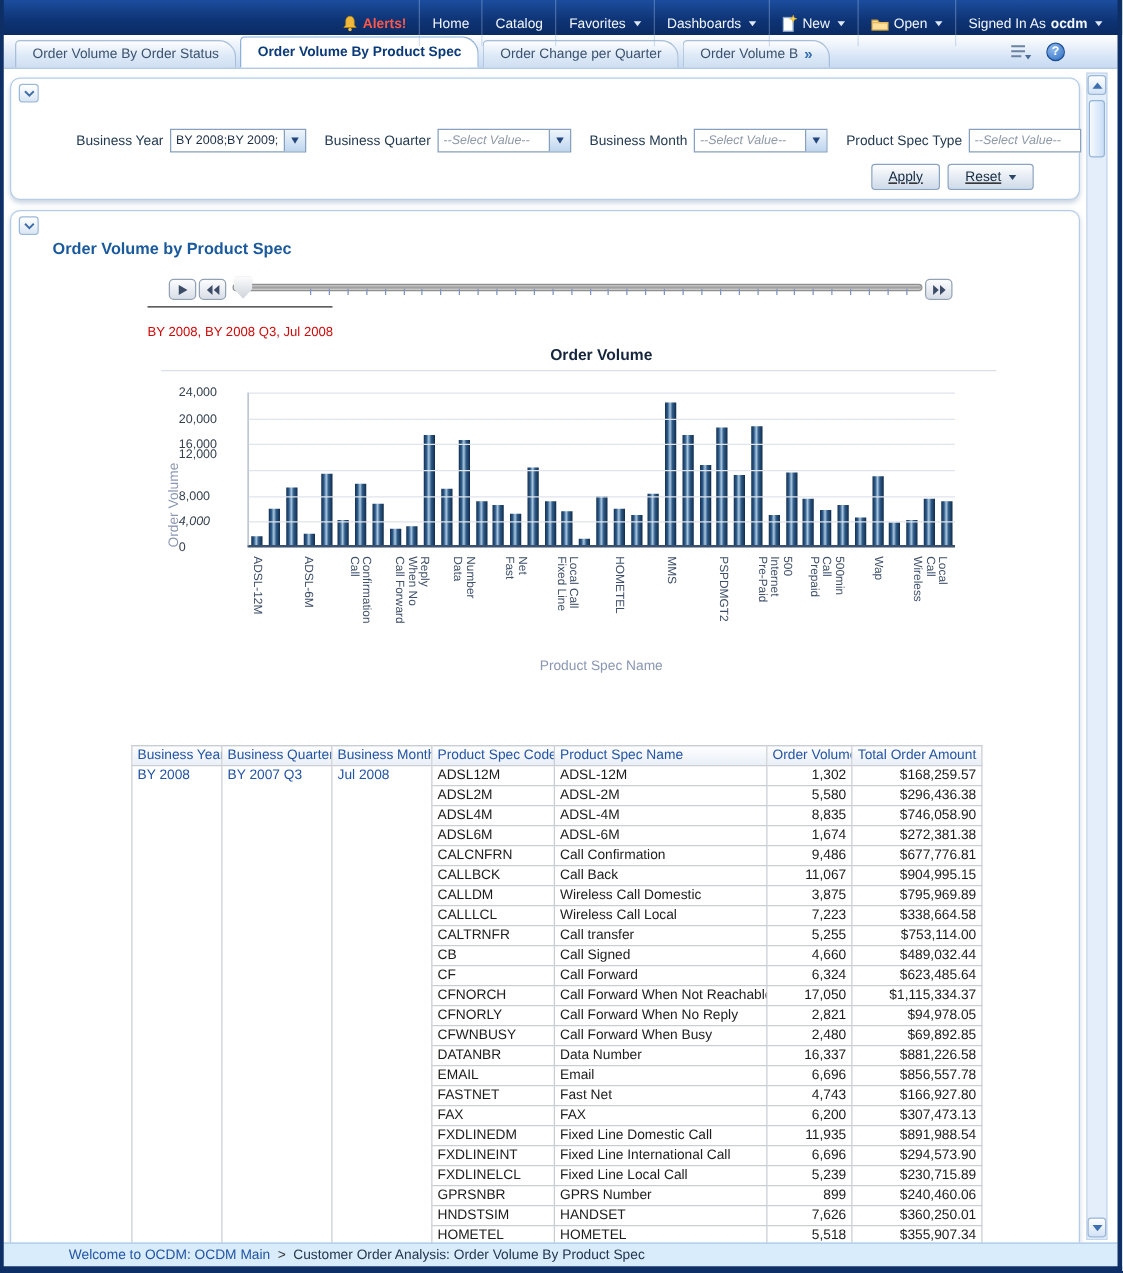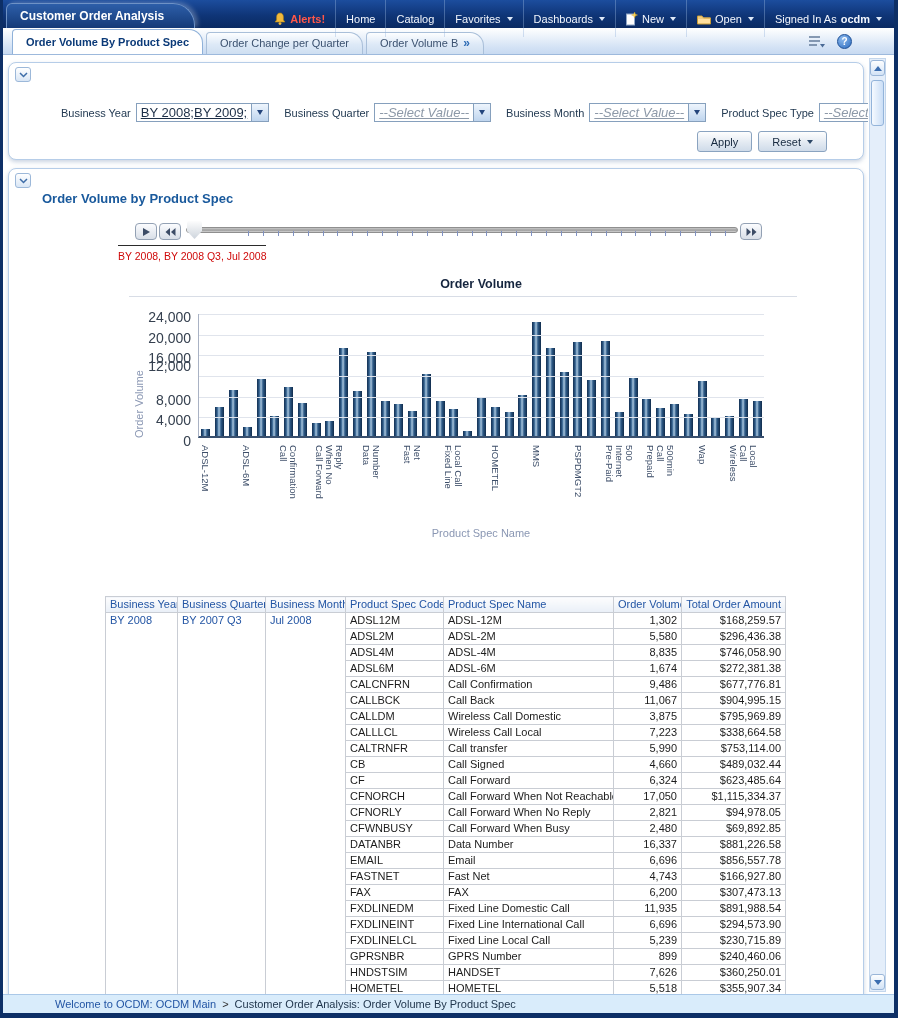--- a/index.html
+++ b/index.html
@@ -52,27 +52,27 @@
   .collapse-btn { position:absolute; left:6px; top:4px; width:16px; height:15px; border:1px solid #9cb8d9;
     border-radius:3px; background:linear-gradient(#ffffff,#d9e6f5); display:flex; align-items:center;
     justify-content:center; cursor:pointer; }
 
   
   .filter-row { position:absolute; left:52px; top:40px; display:flex; align-items:center; }
   .filter-group { display:flex; align-items:center; margin-right:15px; }
   .f-label { font-size:11px; color:#233a52; margin-right:5px; white-space:nowrap; }
   .selectbox { display:inline-flex; height:19px; border:1px solid #86a0bd; background:#fff;
     align-items:center; cursor:pointer; }
-  .sel-text { padding:0 4px; min-width:88px; font-size:13px; color:#1d2f47; white-space:nowrap;text-decoration:underline; }
+  .sel-text { padding:0 4px; min-width:88px; font-size:10px; color:#1d2f47; white-space:nowrap; }
   .selectbox.muted .sel-text { color:#8d99a8; font-style:italic; }
   .sel-btn { width:17px; align-self:stretch; background:linear-gradient(#eef5fd,#bfd5ee);
     border-left:1px solid #86a0bd; display:flex; align-items:center; justify-content:center; }
   .sel-arrow { width:0; height:0; border-left:3.5px solid transparent; border-right:3.5px solid transparent;
     border-top:5px solid #24457c; }
-  .filter-actions { position:absolute; right:36px; top:68px; display:flex; gap:6px; }
+  .filter-actions { position:absolute; right:36px; top:68px; display:flex; gap:6px;text-decoration:underline; }
   .btn { height:21px; padding:0 13px; border:1px solid #8aa3c0; border-radius:3px;
     background:linear-gradient(#fefefe,#e3eaf2 55%,#cfdbe9); font-size:11px; color:#16293f;
     display:inline-flex; align-items:center; gap:6px; cursor:pointer; }
   .btn .caret-dark { width:0; height:0; border-left:3.5px solid transparent; border-right:3.5px solid transparent;
     border-top:4px solid #2c4766; }
 
   
   .report-title { position:absolute; left:33px; top:22px; font-size:13px; font-weight:bold; color:#19599c; }
 
   
@@ -80,31 +80,31 @@
   .sl-btn { position:absolute; top:4px; width:22px; height:17px; border:1px solid #93a1b4; border-radius:4px;
     background:linear-gradient(#fbfcfe,#d9dfe8); display:flex; align-items:center; justify-content:center; cursor:pointer; }
   .sl-play { left:126px; } .sl-rew { left:150px; } .sl-ffwd { left:731px; }
   .sl-track { position:absolute; left:177px; top:8px; width:552px; height:6px; border:1px solid #8f8f8f;
     border-radius:3px; background:linear-gradient(#c9c9c9,#9d9d9d 55%,#d6d6d6); }
   .stick { position:absolute; top:12px; width:1px; height:5px; background:#8092c2; }
   .sl-thumb { position:absolute; left:178px; top:2px; width:15px; height:18px;
     background:linear-gradient(#fdfdfd,#cdd4dc); clip-path:polygon(8% 0,92% 0,100% 10%,100% 55%,50% 100%,0 55%,0 10%);
     filter:drop-shadow(0 0 1px #7a8694); cursor:pointer; }
   .slider-caption { position:absolute; left:109px; top:26px; font-size:10.5px; color:#cf0a0a;
-    border-top:1px solid #2b2b2b; padding-top:4px; white-space:nowrap; }
+    border-top:1px solid #2b2b2b; padding-top:14px; white-space:nowrap; }
 
   
   .chart { position:absolute; left:0; top:100px; width:100%; height:270px; }
   .chart-title { position:absolute; left:189px; width:566px; top:8px; text-align:center;
     font-size:12.5px; font-weight:bold; color:#15253e; }
   .chart-sep { position:absolute; left:120px; right:66px; top:27px; border-top:1px solid #d8dde6; }
   .y-title { position:absolute; left:124px; top:45px; height:124px; display:flex; align-items:center;
     writing-mode:vertical-lr; transform:rotate(180deg); font-size:11px; color:#8a97b3; }
   .y-tick-labels { position:absolute; left:138px; top:45px; width:48px; height:124px; }
-  .ytick { position:absolute; right:4px; font-size:14px; color:#35404f; width:100%; text-align:right; }
+  .ytick { position:absolute; right:4px; font-size:10px; color:#35404f; width:100%; text-align:left; }
   .plot { position:absolute; left:189px; top:45px; width:566px; height:124px;
     border-left:1px solid #a9b2c4; border-bottom:2px solid #39506e; }
   .gridline { position:absolute; left:0; right:0; height:1px; background:#e0e4ec; }
   .bars-layer { position:absolute; left:0; right:0; bottom:0; top:0; display:flex; align-items:flex-end; }
   .barcell { flex:1; display:flex; justify-content:center; align-items:flex-end; height:100%; }
   .bar { width:9px; background:linear-gradient(90deg,#132f52 0%,#2e5b88 24%,#7fa5c6 38%,#abc6dd 45%,#2e5b88 66%,#102b4b 100%); cursor:pointer; }
   .x-tick-labels { position:absolute; left:189px; top:176px; width:566px; height:94px; }
   .xtick { position:absolute; top:0; writing-mode:vertical-lr; white-space:pre; font-size:9.5px;
     line-height:10px; color:#3d4e69; transform:translateX(-50%); }
   .x-title { position:absolute; left:189px; width:566px; top:258px; text-align:center; font-size:11px; color:#8a97b3; }
@@ -140,21 +140,20 @@
     border-radius:3px; background:linear-gradient(90deg,#f6faff,#cadef6); cursor:pointer; }
   .tri-up   { width:0; height:0; border-left:4px solid transparent; border-right:4px solid transparent; border-bottom:5px solid #3c6eb0; }
   .tri-down { width:0; height:0; border-left:4px solid transparent; border-right:4px solid transparent; border-top:5px solid #3c6eb0; }
 </style>
 </head>
 <body>
 
 <div class="window">
 
   <div class="topbar">
-    <div class="brand">Customer Order Analysis</div>
     <div class="topmenu">
       <span class="mi">
         <svg width="12" height="14" viewBox="0 0 12 14">
             <path d="M6 1 C3.6 1 2.6 3 2.6 5 L2.6 8 L1.1 10 L10.9 10 L9.4 8 L9.4 5 C9.4 3 8.4 1 6 1 Z" fill="#f0b93d" stroke="#b8860b" stroke-width="0.6"></path>
             <circle cx="6" cy="11.6" r="1.4" fill="#f0b93d"></circle>
           </svg>
         <span class="alerts-label">Alerts!</span>
       </span>
       <span class="mi">
           <span>Home</span>
@@ -188,20 +187,23 @@
       </span>
       <span class="mi">
         <span>Signed In As</span>
         <span class="user">ocdm</span>
         <span class="caret"></span>
       </span>
     </div>
   </div>
 
   <div class="tabrow">
+      <div class="tab">
+        <span>Order Volume By Order Status</span>
+      </div>
       <div class="tab active">
         <span>Order Volume By Product Spec</span>
       </div>
       <div class="tab">
         <span>Order Change per Quarter</span>
       </div>
       <div class="tab">
         <span>Order Volume B</span>
         <span class="tab-overflow">»</span>
       </div>
@@ -341,21 +343,21 @@
       <div class="chart">
         <div class="chart-title">Order Volume</div>
         <div class="chart-sep"></div>
         <div class="y-title">Order Volume</div>
         <div class="y-tick-labels">
             <div class="ytick" style="top: -5px;">24,000</div>
             <div class="ytick" style="top: 15.6667px;">20,000</div>
             <div class="ytick" style="top: 36.3333px;">16,000</div>
             <div class="ytick" style="top: 44px;">12,000</div>
             <div class="ytick" style="top: 77.6667px;">8,000</div>
-            <div class="ytick" style="top: 98.3333px;">4,000</div>
+            <div class="ytick" style="top: 98.3333px; font-style: italic;">4,000</div>
             <div class="ytick" style="top: 119px;">0</div>
           </div>
         <div class="plot">
           <div></div>
           <div class="bars-layer">
               <div class="barcell">
                 <div class="bar" style="height: 7px;"></div>
               </div>
               <div class="barcell">
                 <div class="bar" style="height: 29px;"></div>
@@ -586,21 +588,21 @@
               </tr>
               <tr>
                 <td class="c-code">CALLLCL</td>
                 <td class="c-name">Wireless Call Local</td>
                 <td class="c-num">7,223</td>
                 <td class="c-num">$338,664.58</td>
               </tr>
               <tr>
                 <td class="c-code">CALTRNFR</td>
                 <td class="c-name">Call transfer</td>
-                <td class="c-num">5,990</td>
+                <td class="c-num">5,255</td>
                 <td class="c-num">$753,114.00</td>
               </tr>
               <tr>
                 <td class="c-code">CB</td>
                 <td class="c-name">Call Signed</td>
                 <td class="c-num">4,660</td>
                 <td class="c-num">$489,032.44</td>
               </tr>
               <tr>
                 <td class="c-code">CF</td>

